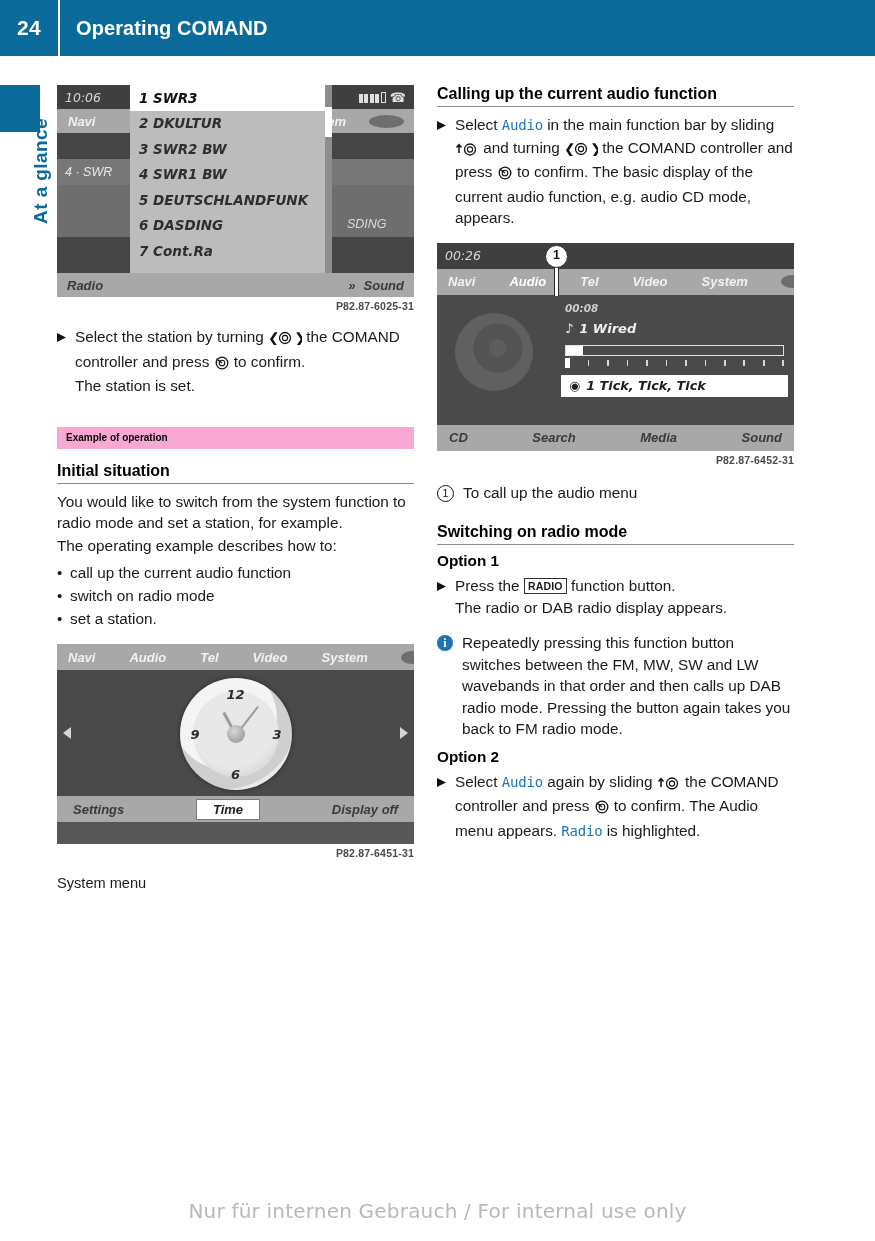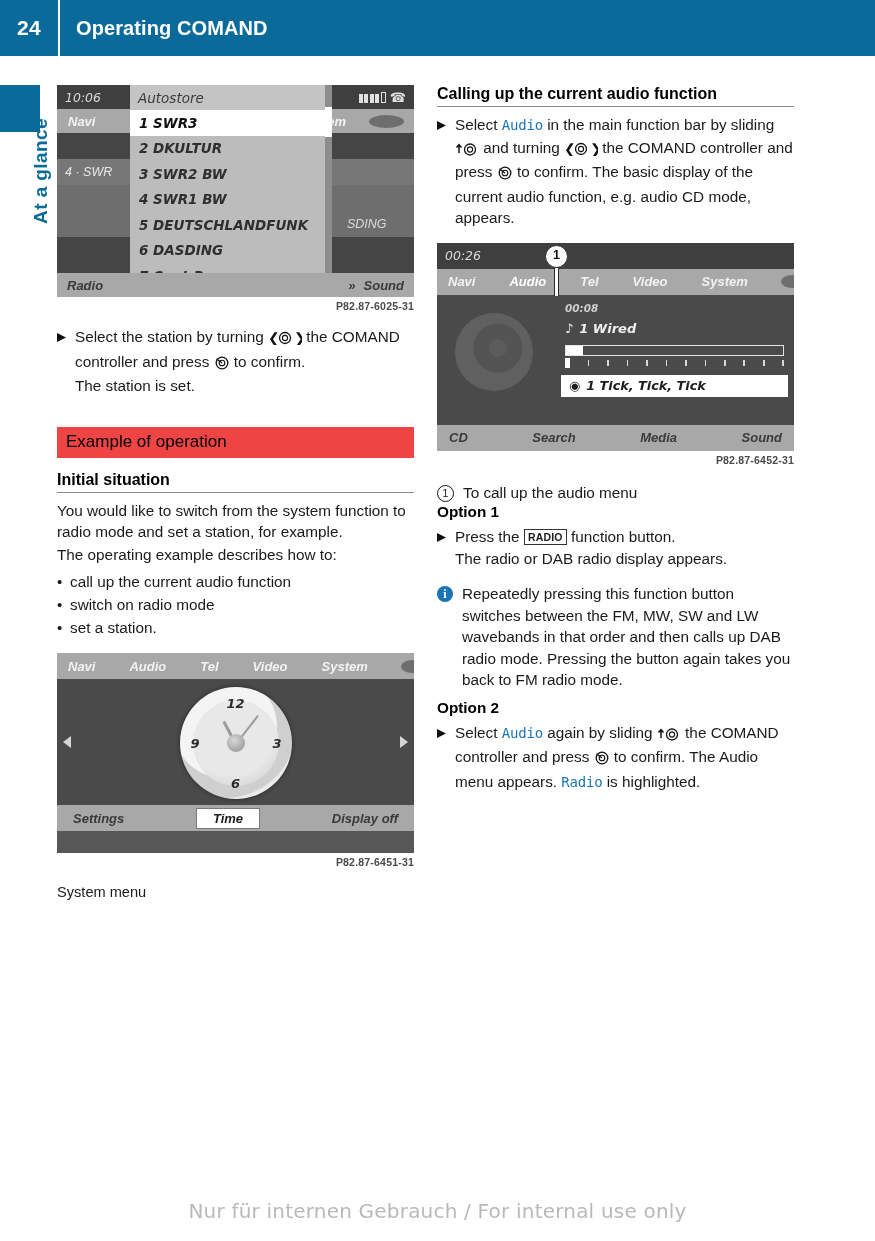--- a/index.html
+++ b/index.html
@@ -111,23 +111,23 @@
     line-height: 23px;
   }
   .dot {
     flex: 0 0 auto;
     width: 13px;
     text-align: left;
     font-size: 15px;
   }
 
   .sec-title-band {
-    background: #ef4444;
-    font-size: 17px;
-    font-weight: normal;
+    background: #f9a8d4;
+    font-size: 10px;
+    font-weight: bold;
     padding: 5px 9px 6px 9px;
     color: #000;
   }
   .h3 {
     font-size: 16px;
     font-weight: bold;
     color: #000;
     padding-bottom: 3px;
     border-bottom: 1.6px solid #8c8c8c;
     margin-bottom: 7px;
@@ -479,21 +479,20 @@
         <span>4 · SWR</span>
       </div>
       <div class="bg-row" style="top:52px;height:26px;background:#6e6e6e;"></div>
       <div class="bg-row" style="top:78px;height:26px;background:#6e6e6e;color:#dcdcdc;font-size:12.5px;font-style:italic;display:flex;align-items:center;padding-left:290px;">
         <span>SDING</span>
       </div>
       <div class="bg-row" style="top:104px;height:36px;background:#454545;"></div>
 
       <div class="overlay-list" style="top:-48px;height:230px;">
 
-        <div class="ol-title">Autostore</div>
         <div class="ol-item sel">1 SWR3</div>
         <div class="ol-item">2 DKULTUR</div>
         <div class="ol-item">3 SWR2 BW</div>
         <div class="ol-item">4 SWR1 BW</div>
         <div class="ol-item">5 DEUTSCHLANDFUNK</div>
         <div class="ol-item">6 DASDING</div>
         <div class="ol-item">7 Cont.Ra</div>
         <div class="scrollcol">
           <div class="scrollthumb"></div>
         </div>
@@ -681,20 +680,21 @@
       <span>Sound</span>
     </div>
   </div>
   <div class="shot-cap">P82.87-6452-31</div>
 
   <div style="display:flex;align-items:flex-start;margin-top:16px;font-size:15.3px;line-height:21.5px;">
     <span class="circnum" style="margin-right:9px;margin-top:3px;">1</span>
     <span>To call up the audio menu</span>
   </div>
 
+  <div class="h3" style="margin-top:20px;">Switching on radio mode</div>
 
   <div class="h4">Option 1</div>
 
   <div class="bullet-row" style="margin-top:5px;">
     <span class="tri">
       <svg width="9" height="9" viewBox="0 0 9 9">
           <polygon points="0,0 9,4.5 0,9" fill="#111"></polygon>
         </svg>
     </span>
     <span class="bullet-body">

